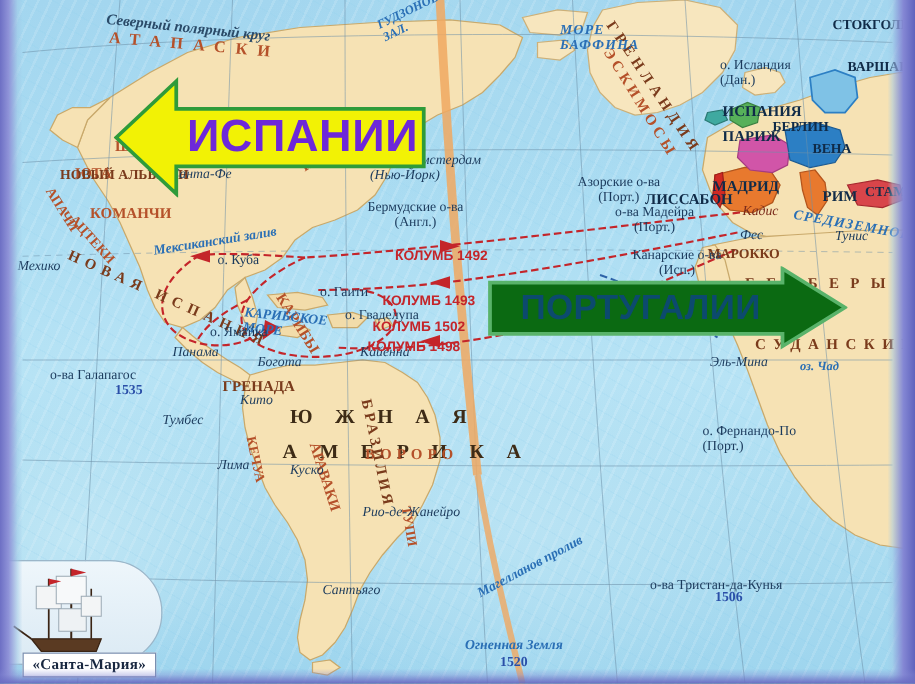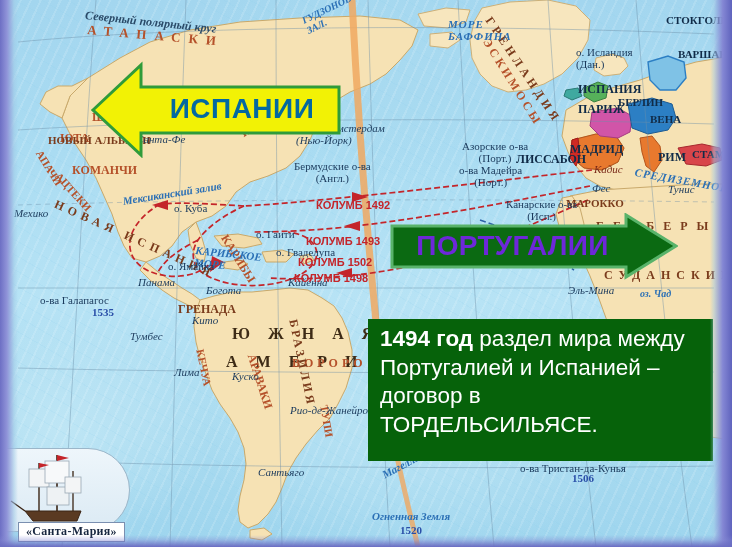--- a/index.html
+++ b/index.html
@@ -103,36 +103,36 @@
   #arrow-spain{
     position:absolute;left:91px;top:61px;width:250px;height:97px;
   }
   #arrow-spain .shape{
     position:absolute;left:0;top:0;width:250px;height:97px;
   }
   #arrow-spain .label{
     position:absolute;left:56px;top:22px;width:190px;height:52px;
     display:flex;align-items:center;justify-content:center;
     font-family:"Liberation Sans",sans-serif;
-    font-weight:bold;font-size:28px;color:#0369a1;
+    font-weight:bold;font-size:36px;color:#6d28d9;
     letter-spacing:.5px;
   }
 
   
   #arrow-portugal{
     position:absolute;left:390px;top:213px;width:288px;height:67px;
   }
   #arrow-portugal .shape{
     position:absolute;left:0;top:0;width:288px;height:67px;
   }
   #arrow-portugal .label{
     position:absolute;left:10px;top:8px;width:225px;height:50px;
     display:flex;align-items:center;justify-content:center;
     font-family:"Liberation Sans",sans-serif;
-    font-weight:bold;font-size:28px;color:#6d28d9;
+    font-weight:bold;font-size:28px;color:#0c4a6e;
     letter-spacing:.3px;
   }
 
   
   #caption-box{
     position:absolute;left:368px;top:319px;width:345px;height:142px;
     background:#06620a;
     padding:6px 10px 6px 12px;
     box-sizing:border-box;
     color:#ffffff;
@@ -307,21 +307,21 @@
   <div class="mt mt-sea" style="left:196px;top:245px;font-size:11px;line-height:1.05;transform:rotate(6deg);transform-origin:left top;">КАРИБСКОЕ<br>МОРЕ</div>
   <div class="mt mt-sea" style="left:636px;top:166px;font-size:11px;letter-spacing:1px;transform:rotate(10deg);transform-origin:left top;">СРЕДИЗЕМНОЕ М.</div>
 
   <div class="mt mt-isl" style="left:576px;top:46px;font-size:11px;line-height:1.1;text-align:left;">о. Исландия<br>(Дан.)</div>
   <div class="mt mt-isl" style="left:174px;top:202px;font-size:11px;">о. Куба</div>
   <div class="mt mt-isl" style="left:168px;top:260px;font-size:11px;">о. Ямайка</div>
   <div class="mt mt-isl" style="left:256px;top:228px;font-size:11px;">о. Гаити</div>
   <div class="mt mt-isl" style="left:276px;top:246px;font-size:11px;">о. Гваделупа</div>
   <div class="mt mt-isl" style="left:294px;top:160px;font-size:11px;line-height:1.1;text-align:center;">Бермудские о-ва<br>(Англ.)</div>
   <div class="mt mt-isl" style="left:462px;top:140px;font-size:11px;line-height:1.1;text-align:center;">Азорские о-ва<br>(Порт.)</div>
-  <div class="mt mt-isl" style="left:459px;top:164px;font-size:11px;line-height:1.1;text-align:center;">о-ва Мадейра<br>(Порт.)</div>
+  <div class="mt mt-isl" style="left:492px;top:164px;font-size:11px;line-height:1.1;text-align:center;">о-ва Мадейра<br>(Порт.)</div>
   <div class="mt mt-isl" style="left:506px;top:198px;font-size:11px;line-height:1.1;text-align:center;">Канарские о-ва<br>(Исп.)</div>
   <div class="mt mt-isl" style="left:40px;top:294px;font-size:11px;">о-ва Галапагос</div>
   <div class="mt mt-date" style="left:92px;top:306px;font-size:11px;">1535</div>
   <div class="mt mt-isl" style="left:520px;top:462px;font-size:11px;">о-ва Тристан-да-Кунья</div>
   <div class="mt mt-date" style="left:572px;top:472px;font-size:11px;">1506</div>
   <div class="mt mt-isl" style="left:562px;top:300px;font-size:11px;line-height:1.1;margin-top:39px;">о. Фернандо-По<br>(Порт.)</div>
 
   <div class="mt mt-city" style="left:136px;top:133px;font-size:11px;font-style:italic;">Санта-Фе</div>
   <div class="mt mt-city" style="left:296px;top:122px;font-size:11px;line-height:1.1;font-style:italic;">Новый Амстердам<br>(Нью-Йорк)</div>
   <div class="mt mt-city" style="left:14px;top:207px;font-size:11px;font-style:italic;">Мехико</div>
@@ -390,21 +390,18 @@
     <div class="label">ИСПАНИИ</div>
   </div>
 
   <div id="arrow-portugal">
     <svg class="shape" width="288" height="67" viewBox="0 0 288 67">
       <polygon points="2,13 236,13 236,2 286,33 236,64 236,54 2,54" fill="#0b6a12" stroke="#59b36a" stroke-width="3" stroke-linejoin="miter"></polygon>
     </svg>
     <div class="label">ПОРТУГАЛИИ</div>
   </div>
 
-  <div id="caption-box">
-    <b>1494 год</b><span> раздел мира между Португалией и Испанией – договор в ТОРДЕЛЬСИЛЬЯСЕ.</span>
-  </div>
 
   <div class="edge-left"></div>
   <div class="edge-right"></div>
   <div class="edge-bottom"></div>
 
 </div>
 
 </body></html>

